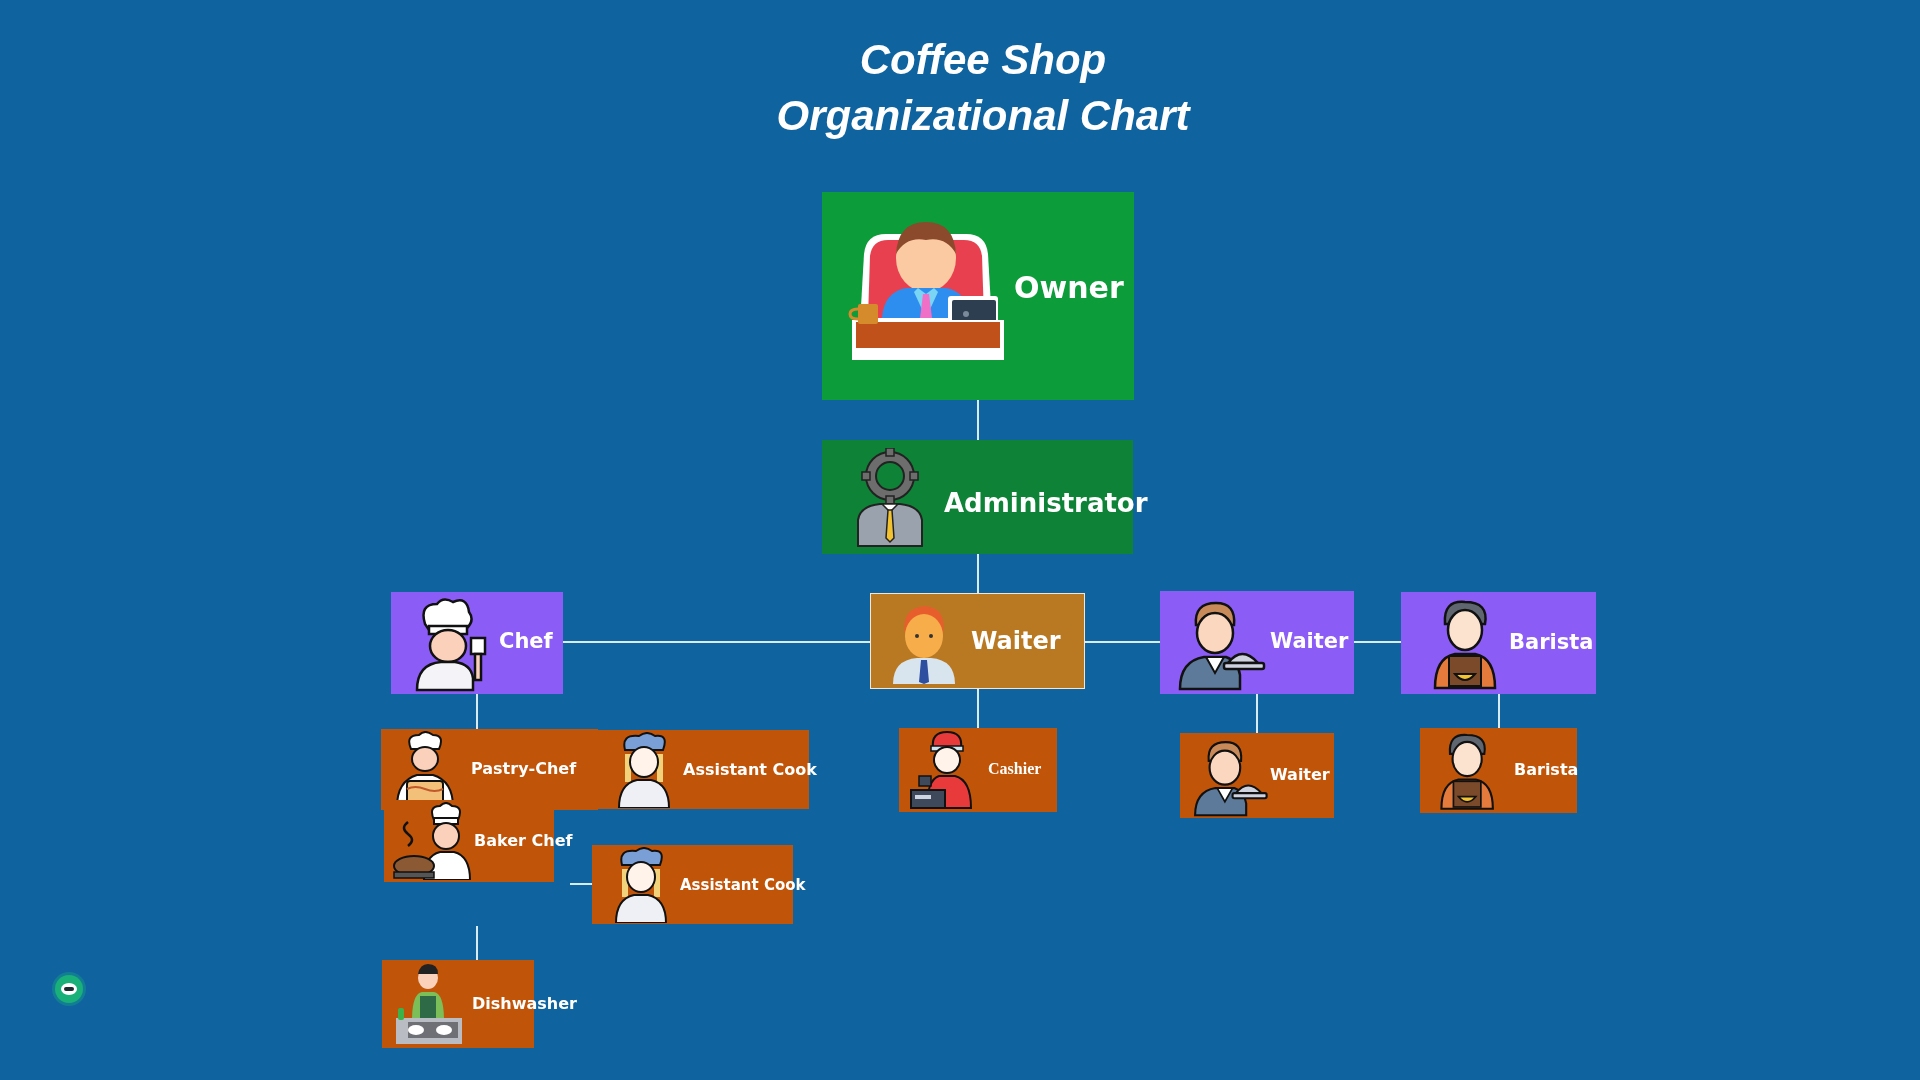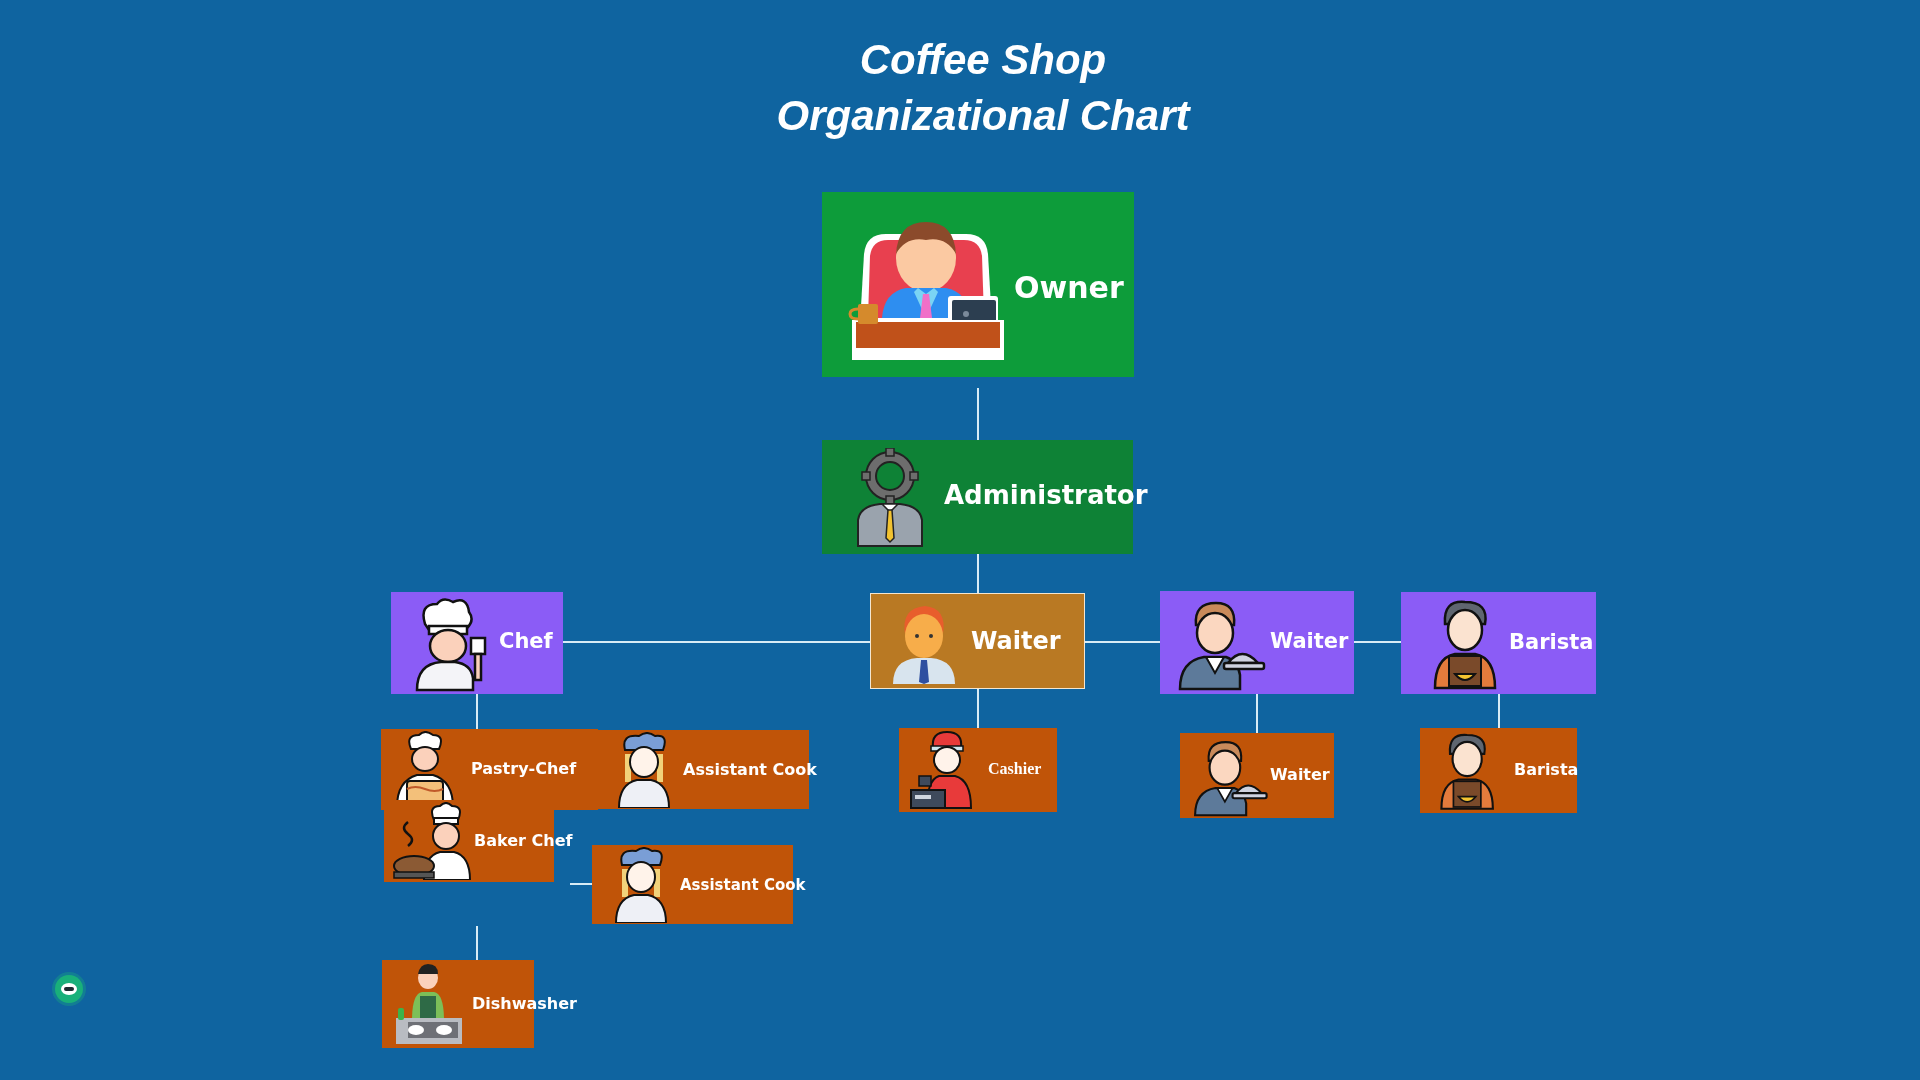--- a/index.html
+++ b/index.html
@@ -30,21 +30,21 @@
 <div class="line" style="left:1354px;top:641px;width:47px;height:2px;"></div>
 <div class="line" style="left:977px;top:689px;width:2px;height:39px;"></div>
 <div class="line" style="left:1256px;top:694px;width:2px;height:39px;"></div>
 <div class="line" style="left:1498px;top:694px;width:2px;height:34px;"></div>
 <div class="line" style="left:476px;top:694px;width:2px;height:35px;"></div>
 <div class="line" style="left:476px;top:810px;width:2px;height:34px;"></div>
 <div class="line" style="left:476px;top:926px;width:2px;height:34px;"></div>
 <div class="line" style="left:572px;top:768px;width:23px;height:2px;"></div>
 <div class="line" style="left:570px;top:883px;width:22px;height:2px;"></div>
 
-<div class="node green1" style="left:822px;top:192px;width:312px;height:185px;padding-left:36px;">
+<div class="node green1" style="left:822px;top:192px;width:312px;height:208px;padding-left:36px;">
   <svg class="ic" style="left:24px;top:22px;" width="160" height="150" viewBox="0 0 160 150">
     <path d="M18 40 Q20 20 40 20 L120 20 Q140 20 142 40 L146 110 L14 110 Z" fill="#fff"></path>
     <path d="M24 42 Q26 26 42 26 L118 26 Q134 26 136 42 L138 104 L22 104 Z" fill="#e8404f"></path>
     <ellipse cx="80" cy="44" rx="30" ry="34" fill="#fbc9a2"></ellipse>
     <path d="M50 40 Q52 8 80 8 Q108 8 110 40 Q100 22 80 26 Q60 22 50 40 Z" fill="#8b4a2b"></path>
     <path d="M36 104 Q38 78 60 74 L100 74 Q122 78 124 104 Z" fill="#2e8ef0"></path>
     <path d="M72 74 L80 80 L88 74 L92 78 L80 104 L68 78 Z" fill="#7ad4f4"></path>
     <path d="M77 80 L83 80 L86 104 L74 104 Z" fill="#f070c8"></path>
     <rect x="102" y="82" width="50" height="34" rx="3" fill="#fff"></rect>
     <rect x="106" y="86" width="44" height="28" rx="2" fill="#2c3e50"></rect>
@@ -66,21 +66,21 @@
     <g fill="#6d6d6d" stroke="#222" stroke-width="1.5">
       <rect x="36" y="0" width="8" height="8"></rect>
         <rect x="36" y="48" width="8" height="8"></rect>
       <rect x="12" y="24" width="8" height="8"></rect>
         <rect x="60" y="24" width="8" height="8"></rect>
     </g>
     <path d="M8 98 L8 72 Q10 58 30 56 L50 56 Q70 58 72 72 L72 98 Z" fill="#9aa3ad" stroke="#222" stroke-width="2"></path>
     <path d="M32 56 L40 64 L48 56 Z" fill="#fff" stroke="#222" stroke-width="1.5"></path>
     <path d="M38 62 L42 62 L44 90 L40 94 L36 90 Z" fill="#f2c230" stroke="#222" stroke-width="1.5"></path>
   </svg>
-  <span class="lbl" style="left:122px;top:40px;font-size:26px;">Administrator</span>
+  <span class="lbl" style="left:122px;top:48px;font-size:26px;">Administrator</span>
 </div>
 
 <div class="node tan" style="left:391px;top:592px;width:172px;height:102px;">
   <svg class="ic" style="left:20px;top:6px;" width="80" height="94" viewBox="0 0 80 94">
     <path d="M14 26 Q8 6 26 6 Q32 -2 42 4 Q56 -2 58 14 Q64 22 56 30 L18 32 Z" fill="#fff" stroke="#111" stroke-width="2.5"></path>
     <rect x="18" y="28" width="38" height="8" fill="#fff" stroke="#111" stroke-width="2.5"></rect>
     <ellipse cx="37" cy="48" rx="18" ry="16" fill="#fbd1bb" stroke="#111" stroke-width="2.5"></ellipse>
     <path d="M6 92 Q6 66 30 64 L44 64 Q60 66 62 80 L62 92 Z" fill="#f4f4f8" stroke="#111" stroke-width="2.5"></path>
     <rect x="60" y="40" width="14" height="16" fill="#fff" stroke="#111" stroke-width="2.5"></rect>
     <rect x="64" y="56" width="6" height="26" fill="#fbd1bb" stroke="#111" stroke-width="2.5"></rect>

